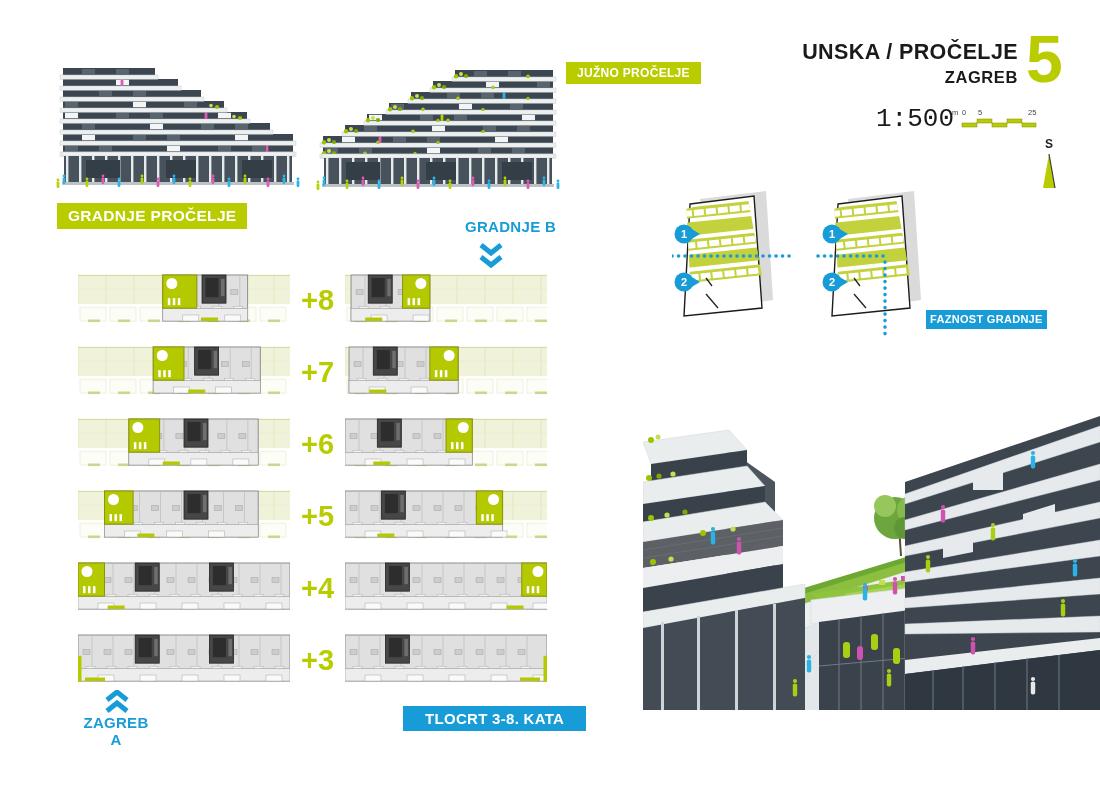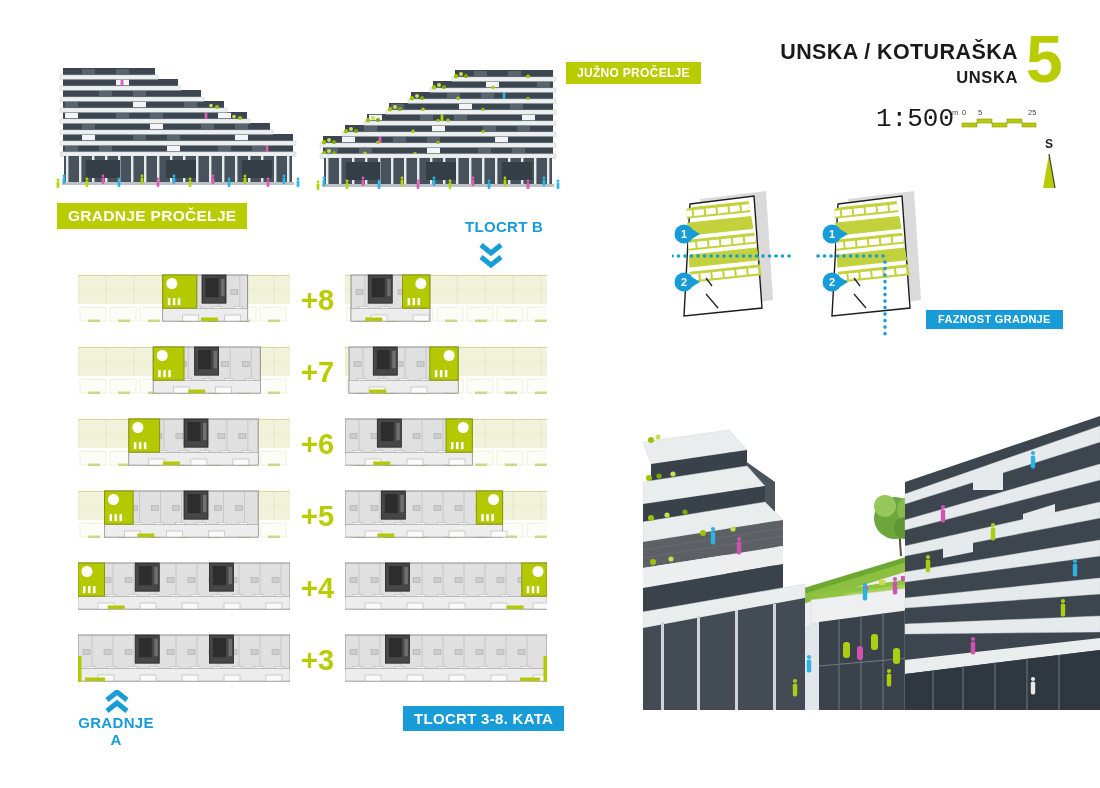--- a/index.html
+++ b/index.html
@@ -1,31 +1,31 @@
 <!DOCTYPE html>
 <html style="--green: #b9cc00; --blue: #189cd8;"><head>
 <meta charset="utf-8">
 <style>
   html,body{margin:0;padding:0;background:#fff;}
   .board{position:relative;width:1100px;height:788px;background:#ffffff;overflow:hidden;
          font-family:"Liberation Sans",sans-serif;color:#1a1a1a;}
   .abs{position:absolute;}
   .tag{display:inline-block;font-weight:bold;color:#fff;line-height:1;}
   .tag-green{background:var(--green);padding:5px 11px;font-size:15.5px;letter-spacing:.3px;}
-  .tag-blue{background:var(--blue);padding:5px 11px;font-size:15px;letter-spacing:.3px;}
+  .tag-blue{background:var(--blue);padding:5px 22px;font-size:15px;letter-spacing:.3px;}
   .blue-label{color:var(--blue);font-weight:bold;font-size:15px;letter-spacing:.3px;}
   #project-title{left:700px;top:40px;width:318px;text-align:right;}
   #project-title .proj{font-size:21.5px;font-weight:bold;letter-spacing:.4px;}
   #project-title .city{font-size:16.5px;font-weight:bold;margin-top:3px;letter-spacing:.6px;}
   #sheet-number{left:1026px;top:26px;font-size:66px;font-weight:bold;color:var(--green);line-height:1;}
   #scale-text{left:876px;top:104px;font-size:26px;font-family:Liberation Mono, monospace;}
   #plans{left:78px;top:264px;width:469px;}
   .floor-row{display:flex;align-items:center;height:72px;}
   .floor-label{width:55px;text-align:center;font-size:29px;font-weight:bold;color:var(--green);}
-  #faznost-box{left:926px;top:310px;font-size:11px;padding:4px 12px;}
+  #faznost-box{left:926px;top:310px;font-size:11px;padding:4px 4px;}
   #tlocrt-box{left:403px;top:706px;}
   #objekt-b{left:465px;top:218px;}
   #objekt-a-label{left:76px;top:714px;width:80px;text-align:center;}
   svg{display:block;}
 </style>
 </head>
 <body>
 
 <div class="board">
 
@@ -281,21 +281,21 @@
       <circle cx="2" cy="140" r="1.4" fill="#b6d400"></circle>
       <rect x="0.6000000000000001" y="141.4" width="2.8" height="6.6" rx="1.2" fill="#b6d400"></rect>
       <circle cx="242" cy="139" r="1.4" fill="#2ab4e8"></circle>
       <rect x="240.6" y="140.4" width="2.8" height="6.6" rx="1.2" fill="#2ab4e8"></rect>
     </svg>
 
   <div class="abs tag tag-green" style="left:57px;top:203px">GRADNJE PROČELJE</div>
   <div class="abs tag tag-green" style="left:566px;top:62px;font-size:12px">JUŽNO PROČELJE</div>
 
   <div id="objekt-b" class="abs">
-    <div class="blue-label">TLOCRT B</div>
+    <div class="blue-label">GRADNJE B</div>
     <svg width="28" height="30" style="margin:6px 0 0 12px">
       <polyline points="4,4 14,12 24,4" fill="none" stroke="#189cd8" stroke-width="5"></polyline>
       <polyline points="4,16 14,24 24,16" fill="none" stroke="#189cd8" stroke-width="5"></polyline>
     </svg>
   </div>
 
   <div id="plans" class="abs">
       <div class="floor-row">
         <svg width="212" height="52" viewBox="0 0 212 52">
           <rect x="0" y="1" width="212" height="29.159999999999997" fill="#f0f3d9"></rect>
@@ -951,27 +951,27 @@
           <rect x="198.5" y="21.84" width="3.5" height="26" fill="#b5c900"></rect>
           <rect x="175" y="43.5" width="20" height="3.5" fill="#b5c900"></rect>
         </svg>
       </div>
     </div>
 
   <svg class="abs" style="left:103px;top:690px" width="28" height="24">
     <polyline points="4,10 14,2 24,10" fill="none" stroke="#189cd8" stroke-width="5"></polyline>
     <polyline points="4,21 14,13 24,21" fill="none" stroke="#189cd8" stroke-width="5"></polyline>
   </svg>
-  <div id="objekt-a-label" class="abs blue-label">GRADNJE A</div>
+  <div id="objekt-a-label" class="abs blue-label">ZAGREB A</div>
 
   <div id="tlocrt-box" class="abs tag tag-blue">TLOCRT 3-8. KATA</div>
 
   <div id="project-title" class="abs">
-    <div class="proj">UNSKA / KOTURAŠKA</div>
-    <div class="city">UNSKA</div>
+    <div class="proj">UNSKA / PROČELJE</div>
+    <div class="city">ZAGREB</div>
   </div>
   <div id="sheet-number" class="abs">5</div>
   <div id="scale-text" class="abs">1:500</div>
 
   <svg class="abs" style="left:950px;top:106px" width="90" height="28" viewBox="0 0 90 28">
     <text x="2" y="9" font-size="7.5" fill="#444">m</text>
     <text x="12" y="9" font-size="7.5" fill="#444">0</text>
     <text x="28" y="9" font-size="7.5" fill="#444">5</text>
     <text x="78" y="9" font-size="7.5" fill="#444">25</text>
     <g fill="#b9cc00" stroke="#7e8c00" stroke-width="0.5">

